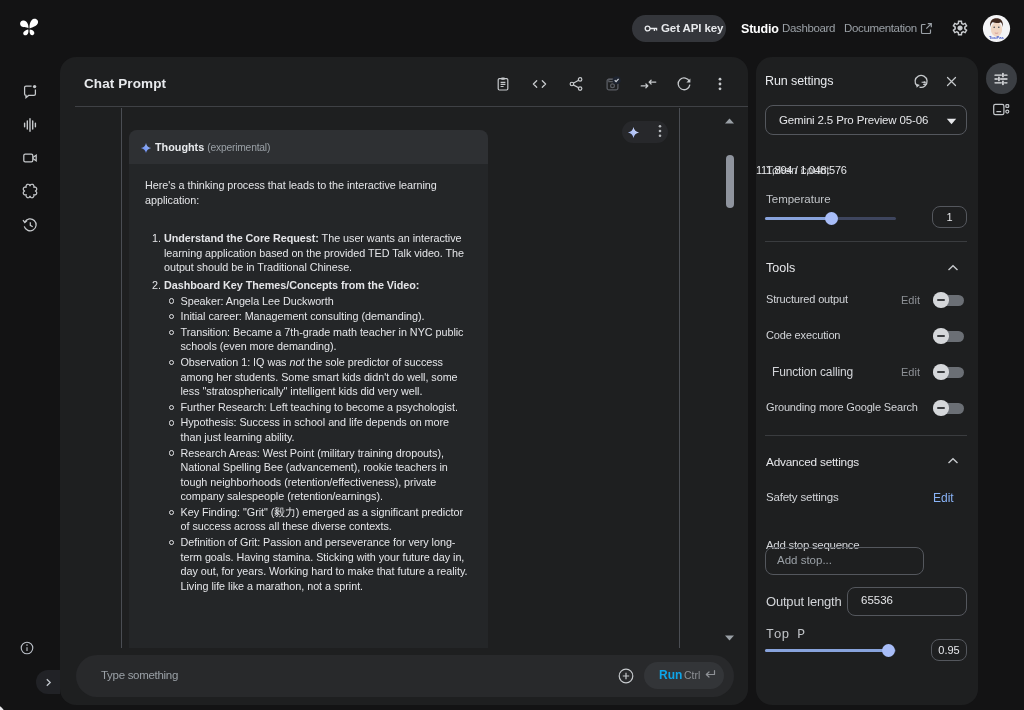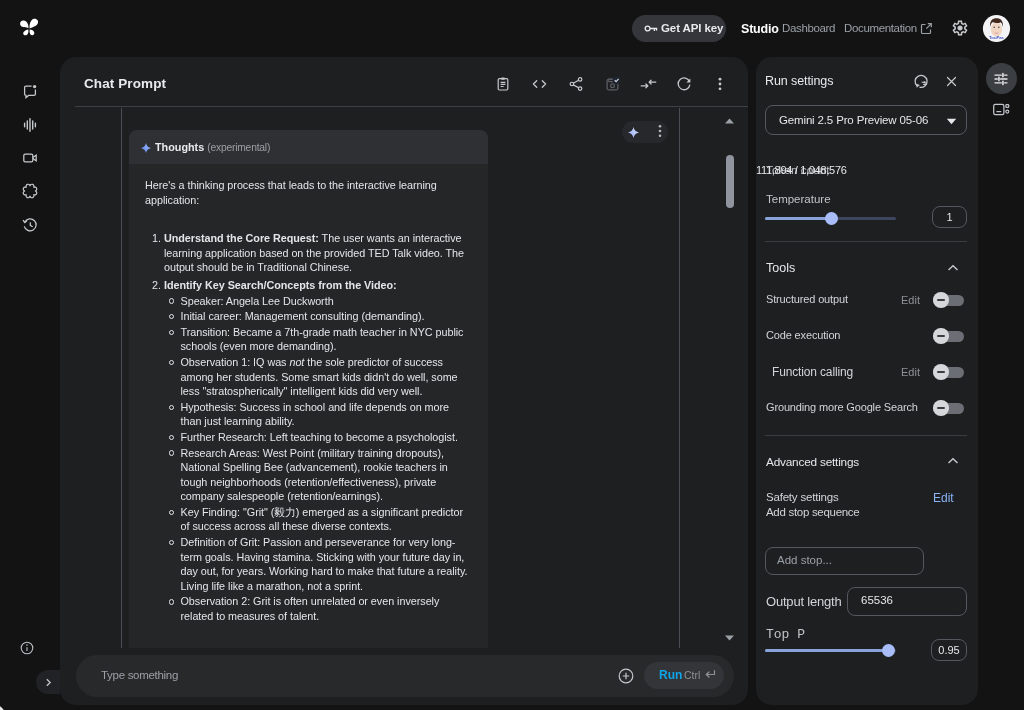--- a/index.html
+++ b/index.html
@@ -203,31 +203,30 @@
           </linearGradient>
         </defs>
       <path fill="url(#sg2)" d="M8 1.2 Q9.1 6.9 14.8 8 Q9.1 9.1 8 14.8 Q6.9 9.1 1.2 8 Q6.9 6.9 8 1.2 Z"></path>
     </svg>
     <div class="abs" style="left:26px;top:10.5px;font-size:10.8px;font-weight:bold;color:#e8eaed;">Thoughts <span style="font-weight:normal;color:#9aa0a6;font-size:10.3px;letter-spacing:-0.2px;">(experimental)</span></div>
     <div id="tw" style="position:absolute;left:0;top:34px;width:359px;padding:14px 16px 0;
         font-size:10.8px;line-height:14.6px;color:#e4e5e8;letter-spacing:-0.04px;">
       <div>Here's a thinking process that leads to the interactive learning<br>application:</div>
       <div style="height:21px;"></div>
       <div class="ti"><span class="tn">1.</span><b>Understand the Core Request:</b> The user wants an interactive<br>learning application based on the provided TED Talk video. The<br>output should be in Traditional Chinese.</div>
-      <div class="ti"><span class="tn">2.</span><b>Identify Key Search/Concepts from the Video:</b></div>
+      <div class="ti"><span class="tn">2.</span><b>Dashboard Key Themes/Concepts from the Video:</b></div>
       <div class="tu">Speaker: Angela Lee Duckworth</div>
       <div class="tu">Initial career: Management consulting (demanding).</div>
       <div class="tu">Transition: Became a 7th-grade math teacher in NYC public<br>schools (even more demanding).</div>
       <div class="tu">Observation 1: IQ was <i>not</i> the sole predictor of success<br>among her students. Some smart kids didn't do well, some<br>less "stratospherically" intelligent kids did very well.</div>
+      <div class="tu">Further Research: Left teaching to become a psychologist.</div>
       <div class="tu">Hypothesis: Success in school and life depends on more<br>than just learning ability.</div>
-      <div class="tu">Further Research: Left teaching to become a psychologist.</div>
       <div class="tu">Research Areas: West Point (military training dropouts),<br>National Spelling Bee (advancement), rookie teachers in<br>tough neighborhoods (retention/effectiveness), private<br>company salespeople (retention/earnings).</div>
       <div class="tu">Key Finding: "Grit" (毅力) emerged as a significant predictor<br>of success across all these diverse contexts.</div>
       <div class="tu">Definition of Grit: Passion and perseverance for very long-<br>term goals. Having stamina. Sticking with your future day in,<br>day out, for years. Working hard to make that future a reality.<br>Living life like a marathon, not a sprint.</div>
-      <div class="tu">Observation 2: Grit is often unrelated or even inversely<br>related to measures of talent.</div>
     </div>
   </div>
   <style>
     .ti { position:relative; padding-left:19px; margin-top:3px; }
     .ti .tn { position:absolute; left:7px; top:0; }
     .tu { position:relative; padding-left:35.5px; margin-top:1px; }
     .tu::before { content:""; position:absolute; left:23.5px; top:4.8px; width:3.4px; height:3.4px;
       border:1px solid #e4e5e8; border-radius:50%; }
   </style>
 
@@ -312,21 +311,21 @@
     .toggle span::after { content:""; position:absolute; left:4px; top:7px; width:7.6px; height:1.7px;
       border-radius:1px; background:#3b3d40; }
   </style>
   <div class="abs" style="left:9px;top:378px;width:202px;height:1px;background:#3a3c3f;"></div>
   <div class="abs" style="left:10px;top:397.5px;font-size:11.8px;color:#e6e7ea;letter-spacing:-0.2px;">Advanced settings</div>
   <svg class="abs" style="left:191px;top:400px;" width="12" height="8" viewBox="0 0 12 8">
     <path fill="none" stroke="#c6c9cc" stroke-width="1.4" d="M1.5 6 L6 1.8 L10.5 6"></path>
   </svg>
   <div class="abs" style="left:10px;top:434px;font-size:11.5px;color:#d2d4d8;letter-spacing:-0.2px;">Safety settings</div>
   <div class="abs" style="left:177px;top:433.5px;font-size:12px;font-weight:500;color:#8ab4f8;">Edit</div>
-  <div class="abs" style="left:10px;top:449px;font-size:11.5px;color:#d2d4d8;letter-spacing:-0.3px;">Add stop sequence</div>
+  <div class="abs" style="left:10px;top:482px;font-size:11.5px;color:#d2d4d8;letter-spacing:-0.3px;">Add stop sequence</div>
   <div class="abs" style="left:9px;top:490px;width:159px;height:28px;border-radius:8px;border:1px solid #54575d;"></div>
   <div class="abs" style="left:21px;top:497px;font-size:11.5px;color:#9aa0a6;">Add stop...</div>
   <div class="abs" style="left:10px;top:536.5px;font-size:13px;color:#d2d4d8;letter-spacing:-0.2px;">Output length</div>
   <div class="abs" style="left:91px;top:530px;width:120px;height:29px;border-radius:8px;border:1px solid #54575d;"></div>
   <div class="abs" style="left:105px;top:537px;font-size:11.5px;color:#e6e7ea;">65536</div>
   <div class="abs" style="left:10px;top:570px;font-size:13px;color:#c2c5c9;font-family:Liberation Mono, monospace;">Top P</div>
   <div class="abs" style="left:9px;top:591.8px;width:131px;height:3.6px;border-radius:2px;background:#3e455e;"></div>
   <div class="abs" style="left:9px;top:591.8px;width:124px;height:3.6px;border-radius:2px;background:#88a3dc;"></div>
   <div class="abs" style="left:125.5px;top:586.8px;width:13px;height:13px;border-radius:50%;background:#a8bdf8;"></div>
   <div class="abs" style="left:175px;top:582px;width:36px;height:22px;border-radius:8px;border:1px solid #54575d;text-align:center;font-size:11px;color:#e6e7ea;line-height:20px;">0.95</div>

